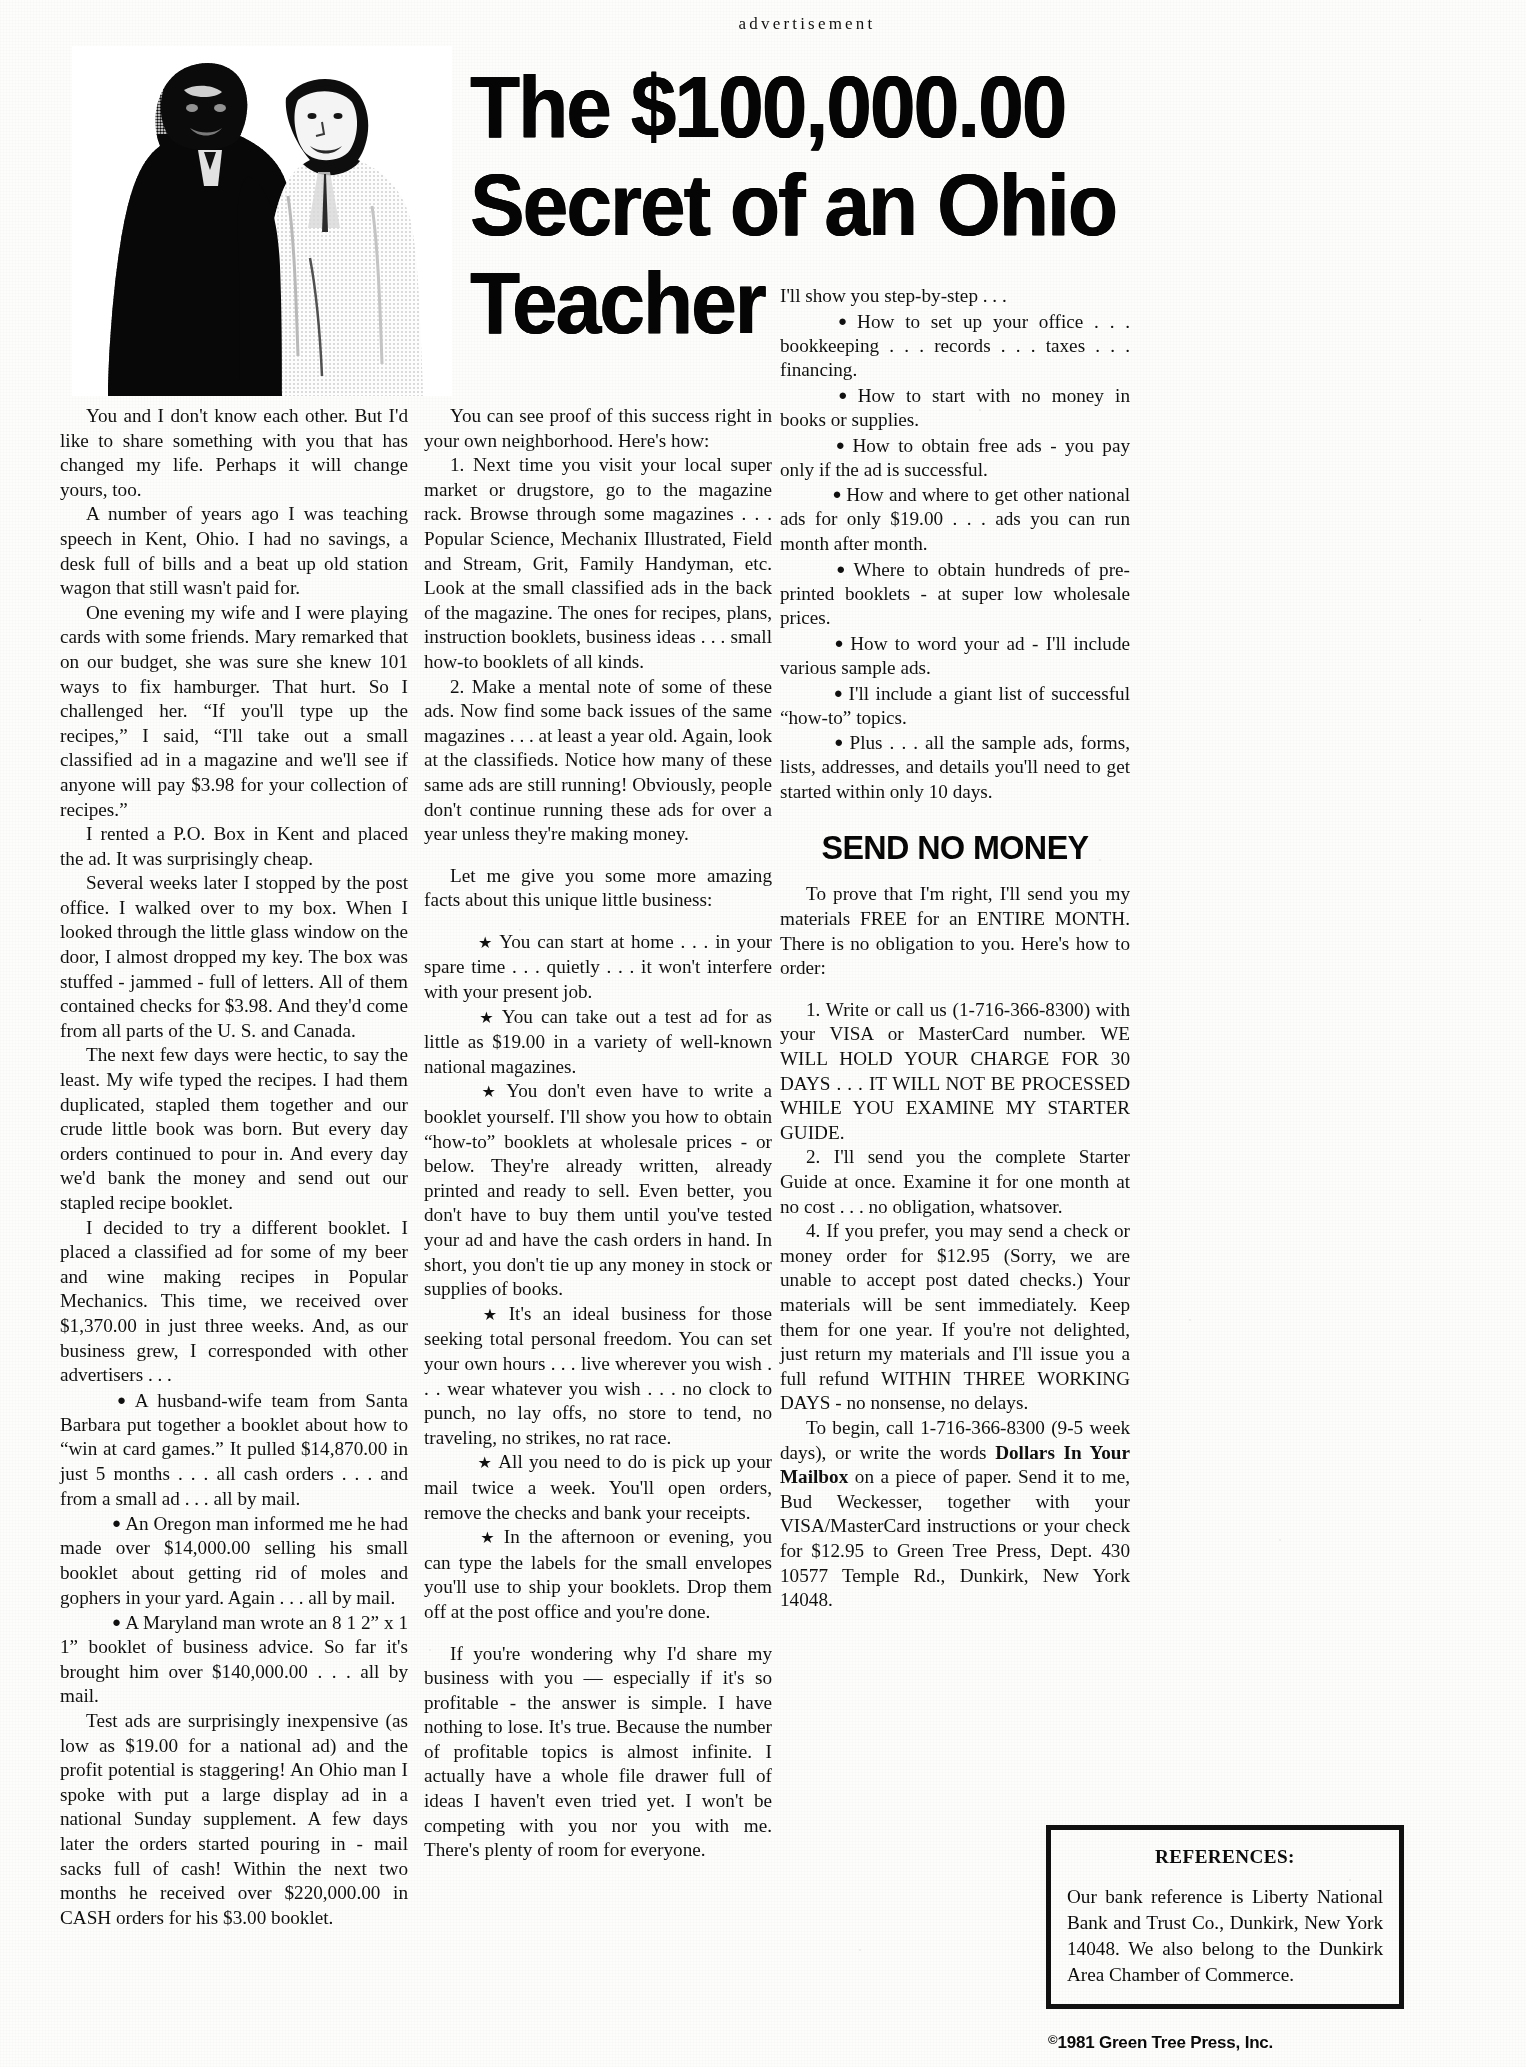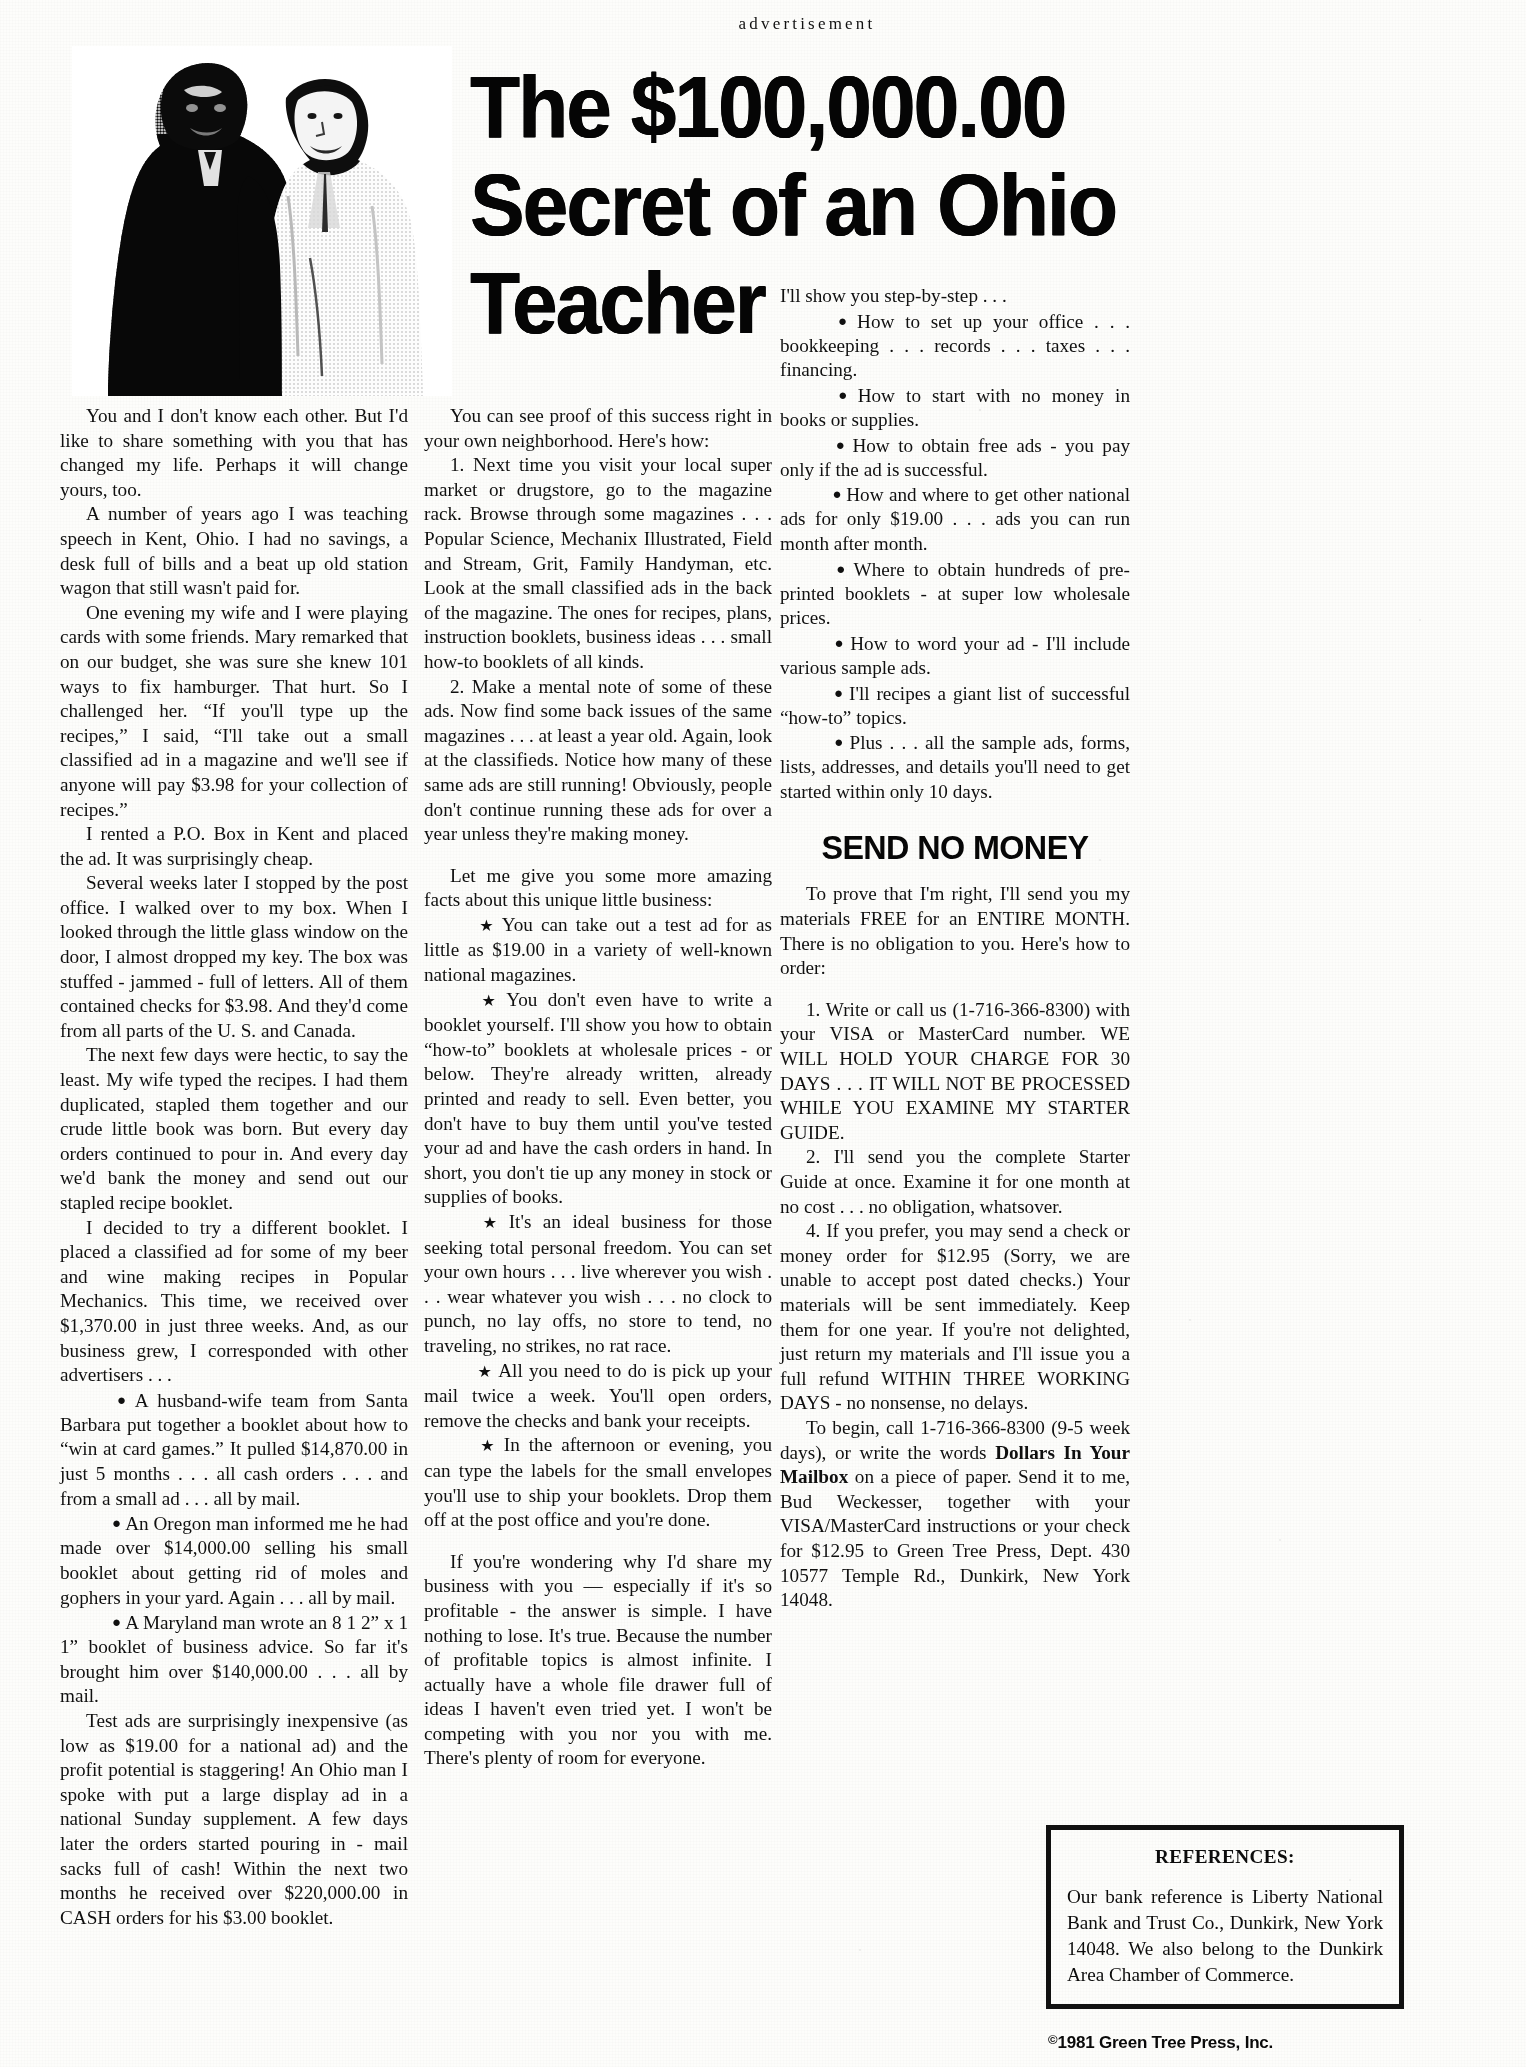--- a/index.html
+++ b/index.html
@@ -275,37 +275,38 @@
     <p class="bullet-line"><span class="ind"></span><span class="bul">●</span><span>An Oregon man informed me he had made over $14,000.00 selling his small booklet about getting rid of moles and gophers in your yard. Again . . . all by mail.</span></p>
     <p class="bullet-line"><span class="ind"></span><span class="bul">●</span><span>A Maryland man wrote an 8 1 2” x 1 1” booklet of business advice. So far it's brought him over $140,000.00 . . . all by mail.</span></p>
     <p>Test ads are surprisingly inexpensive (as low as $19.00 for a national ad) and the profit potential is staggering! An Ohio man I spoke with put a large display ad in a national Sunday supplement. A few days later the orders started pouring in - mail sacks full of cash! Within the next two months he received over $220,000.00 in CASH orders for his $3.00 booklet.</p>
   </div>
 
   <div class="col" id="col-mid">
     <p>You can see proof of this success right in your own neighborhood. Here's how:</p>
     <p>1. Next time you visit your local super market or drugstore, go to the magazine rack. Browse through some magazines . . . Popular Science, Mechanix Illustrated, Field and Stream, Grit, Family Handyman, etc. Look at the small classified ads in the back of the magazine. The ones for recipes, plans, instruction booklets, business ideas . . . small how-to booklets of all kinds.</p>
     <p>2. Make a mental note of some of these ads. Now find some back issues of the same magazines . . . at least a year old. Again, look at the classifieds. Notice how many of these same ads are still running! Obviously, people don't continue running these ads for over a year unless they're making money.</p>
     <p class="gap">Let me give you some more amazing facts about this unique little business:</p>
+    <p class="bullet-line gap"><span class="ind"></span><span class="star">★</span><span>You can start at home . . . in your spare time . . . quietly . . . it won't interfere with your present job.</span></p>
     <p class="bullet-line"><span class="ind"></span><span class="star">★</span><span>You can take out a test ad for as little as $19.00 in a variety of well-known national magazines.</span></p>
     <p class="bullet-line"><span class="ind"></span><span class="star">★</span><span>You don't even have to write a booklet yourself. I'll show you how to obtain “how-to” booklets at wholesale prices - or below. They're already written, already printed and ready to sell. Even better, you don't have to buy them until you've tested your ad and have the cash orders in hand. In short, you don't tie up any money in stock or supplies of books.</span></p>
     <p class="bullet-line"><span class="ind"></span><span class="star">★</span><span>It's an ideal business for those seeking total personal freedom. You can set your own hours . . . live wherever you wish . . . wear whatever you wish . . . no clock to punch, no lay offs, no store to tend, no traveling, no strikes, no rat race.</span></p>
     <p class="bullet-line"><span class="ind"></span><span class="star">★</span><span>All you need to do is pick up your mail twice a week. You'll open orders, remove the checks and bank your receipts.</span></p>
     <p class="bullet-line"><span class="ind"></span><span class="star">★</span><span>In the afternoon or evening, you can type the labels for the small envelopes you'll use to ship your booklets. Drop them off at the post office and you're done.</span></p>
     <p class="gap">If you're wondering why I'd share my business with you — especially if it's so profitable - the answer is simple. I have nothing to lose. It's true. Because the number of profitable topics is almost infinite. I actually have a whole file drawer full of ideas I haven't even tried yet. I won't be competing with you nor you with me. There's plenty of room for everyone.</p>
   </div>
 
   <div class="col" id="col-right">
     <p class="noindent">I'll show you step-by-step . . .</p>
     <p class="bullet-line"><span class="ind"></span><span class="bul">●</span><span>How to set up your office . . . bookkeeping . . . records . . . taxes . . . financing.</span></p>
     <p class="bullet-line"><span class="ind"></span><span class="bul">●</span><span>How to start with no money in books or supplies.</span></p>
     <p class="bullet-line"><span class="ind"></span><span class="bul">●</span><span>How to obtain free ads - you pay only if the ad is successful.</span></p>
     <p class="bullet-line"><span class="ind"></span><span class="bul">●</span><span>How and where to get other national ads for only $19.00 . . . ads you can run month after month.</span></p>
     <p class="bullet-line"><span class="ind"></span><span class="bul">●</span><span>Where to obtain hundreds of pre-printed booklets - at super low wholesale prices.</span></p>
     <p class="bullet-line"><span class="ind"></span><span class="bul">●</span><span>How to word your ad - I'll include various sample ads.</span></p>
-    <p class="bullet-line"><span class="ind"></span><span class="bul">●</span><span>I'll recipes a giant list of successful “how-to” topics.</span></p>
+    <p class="bullet-line"><span class="ind"></span><span class="bul">●</span><span>I'll include a giant list of successful “how-to” topics.</span></p>
     <p class="bullet-line"><span class="ind"></span><span class="bul">●</span><span>Plus . . . all the sample ads, forms, lists, addresses, and details you'll need to get started within only 10 days.</span></p>
 
     <div class="subhead">SEND NO MONEY</div>
 
     <p>To prove that I'm right, I'll send you my materials FREE for an ENTIRE MONTH. There is no obligation to you. Here's how to order:</p>
     <p class="gap">1. Write or call us (1-716-366-8300) with your VISA or MasterCard number. WE WILL HOLD YOUR CHARGE FOR 30 DAYS . . . IT WILL NOT BE PROCESSED WHILE YOU EXAMINE MY STARTER GUIDE.</p>
     <p>2. I'll send you the complete Starter Guide at once. Examine it for one month at no cost . . . no obligation, whatsover.</p>
     <p>4. If you prefer, you may send a check or money order for $12.95 (Sorry, we are unable to accept post dated checks.) Your materials will be sent immediately. Keep them for one year. If you're not delighted, just return my materials and I'll issue you a full refund WITHIN THREE WORKING DAYS - no nonsense, no delays.</p>
     <p><span>To begin, call 1-716-366-8300 (9-5 week days), or write the words </span><b>Dollars In Your Mailbox</b><span> on a piece of paper. Send it to me, Bud Weckesser, together with your VISA/MasterCard instructions or your check for $12.95 to Green Tree Press, Dept. 430 10577 Temple Rd., Dunkirk, New York 14048.</span></p>
   </div>

